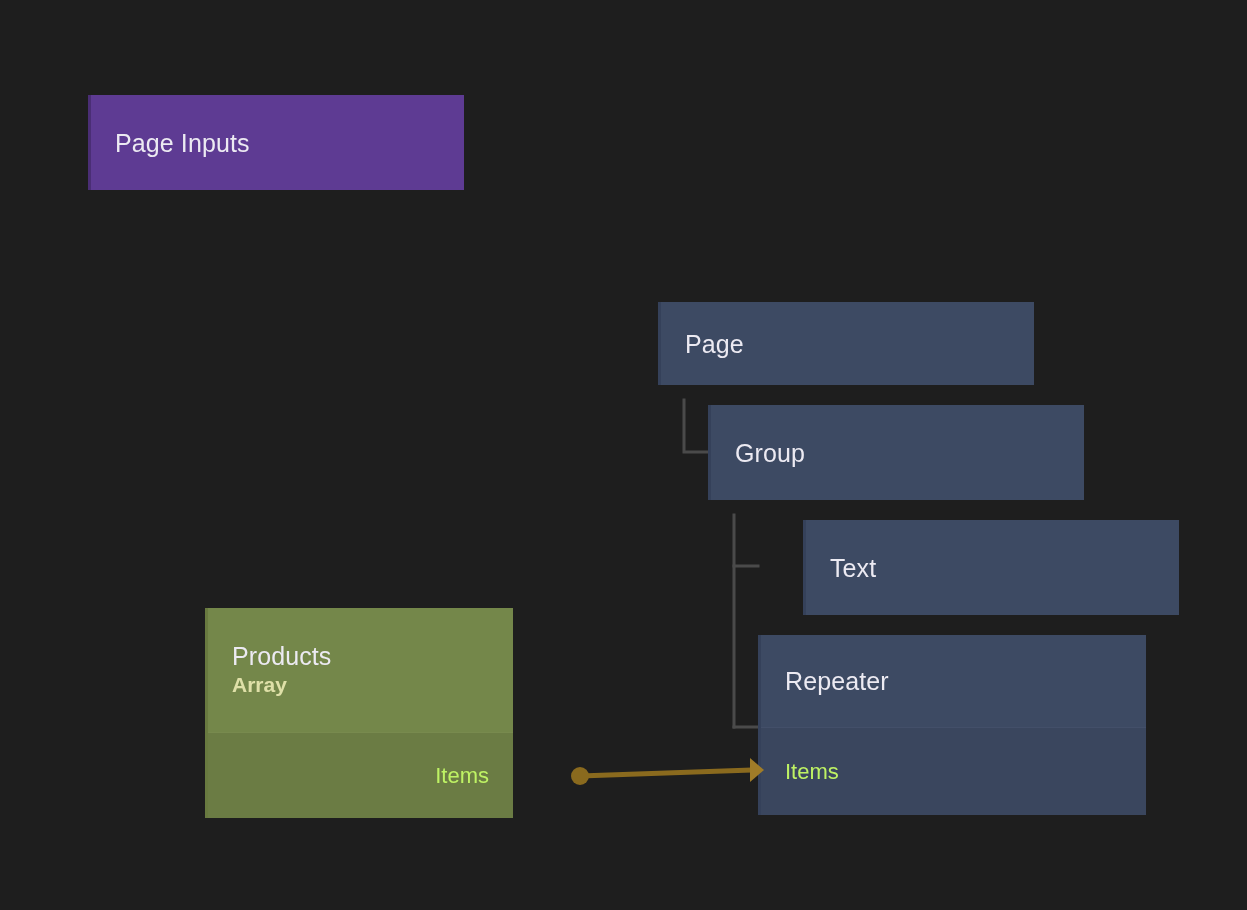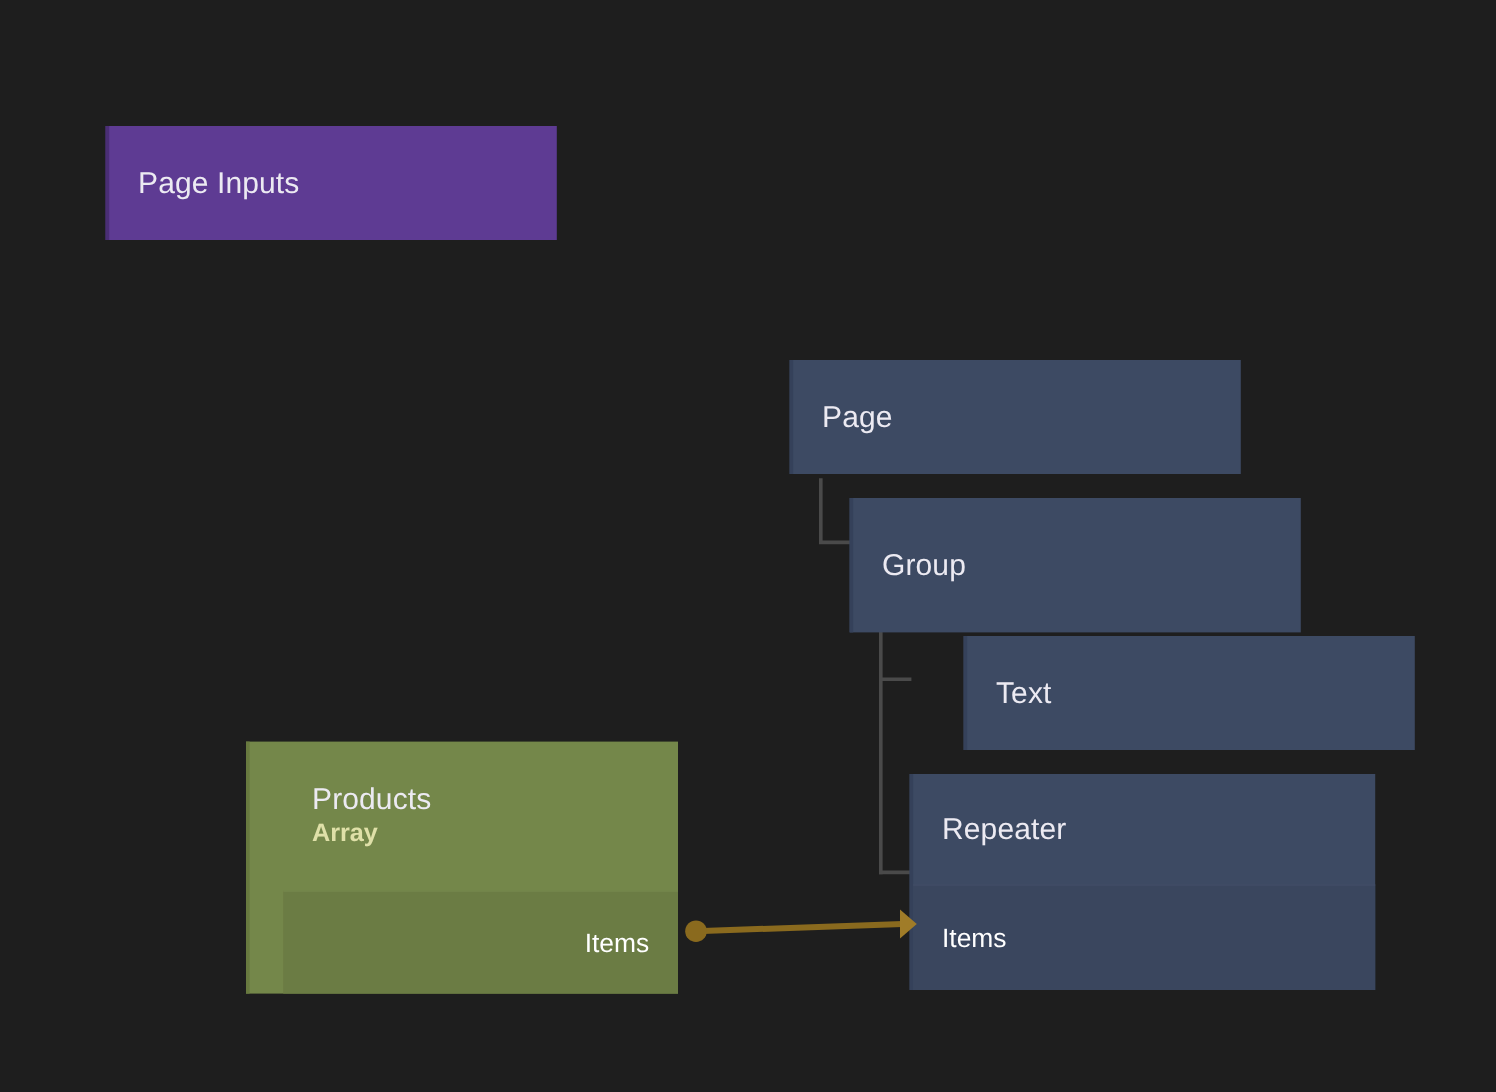--- a/index.html
+++ b/index.html
@@ -49,21 +49,21 @@
     font-weight: 700;
     margin-top: 2px;
     white-space: nowrap;
   }
   .node-port-row {
     box-sizing: border-box;
     display: flex;
     align-items: center;
     padding: 0 24px;
     font-size: 22px;
-    color: #ffffff;
+    color: #bef264;
     white-space: nowrap;
     text-align: right;
   }
   .node-port-row.align-right { justify-content: flex-end; }
   .node-port-row.align-left  { justify-content: flex-start; }
 
   
   .node-purple {
     background: #5e3b93;
     border-left: 3px solid #4a2e75;
@@ -93,21 +93,21 @@
   
   .overlay {
     position: absolute;
     top: 0; left: 0;
     width: 1247px;
     height: 910px;
     pointer-events: none;
   }
   #tree-layer { z-index: 1; }
   #wire-layer { z-index: 5; }
-  .node { z-index: 3; margin-top: 10px; }
+  .node { z-index: 3; }
 </style>
 </head>
 <body style="background: rgb(30, 30, 30);">
 
 <div id="canvas">
 
   <svg class="overlay" id="tree-layer" viewBox="0 0 1247 910" preserveAspectRatio="none">
 
     <g>
       <path d="M 684 400 L 684 452 L 708 452" fill="none" stroke="#4a4a4a" stroke-width="3" stroke-linecap="square"></path>
@@ -119,48 +119,48 @@
       <path d="M 734 727 L 758 727" fill="none" stroke="#4a4a4a" stroke-width="3" stroke-linecap="square"></path>
     </g>
   </svg>
 
   <div class="node node-purple" style="left:88px; top:95px; width:376px; height:95px;">
     <div class="node-header">
       <div class="node-title">Page Inputs</div>
     </div>
   </div>
 
-  <div class="node node-blue" style="left:658px; top:290px; width:376px; height:95px;">
+  <div class="node node-blue" style="left:658px; top:302px; width:376px; height:83px;">
     <div class="node-header">
       <div class="node-title">Page</div>
     </div>
   </div>
 
-  <div class="node node-blue" style="left:708px; top:405px; width:376px; height:112px;">
+  <div class="node node-blue" style="left:708px; top:405px; width:376px; height:95px;">
     <div class="node-header">
       <div class="node-title">Group</div>
     </div>
   </div>
 
   <div class="node node-blue" style="left:803px; top:520px; width:376px; height:95px;">
     <div class="node-header">
       <div class="node-title">Text</div>
     </div>
   </div>
 
   <div class="node node-blue" style="left:758px; top:635px; width:388px; height:180px;">
     <div class="node-header" style="height:92px; flex:0 0 92px;">
       <div class="node-title">Repeater</div>
     </div>
     <div class="node-port-row align-left" style="height:88px; flex:0 0 88px;">
       <span>Items</span>
     </div>
   </div>
 
-  <div class="node node-green" style="left:205px; top:608px; width:360px; height:210px;padding-left:28px;">
+  <div class="node node-green" style="left:205px; top:608px; width:308px; height:210px;">
     <div class="node-header" style="height:124px; flex:0 0 124px;">
       <div class="node-title">Products</div>
       <div class="node-subtitle">Array</div>
     </div>
     <div class="node-port-row align-right" style="height:86px; flex:0 0 86px;">
       <span>Items</span>
     </div>
   </div>
 
   <svg class="overlay" id="wire-layer" viewBox="0 0 1247 910" preserveAspectRatio="none">

